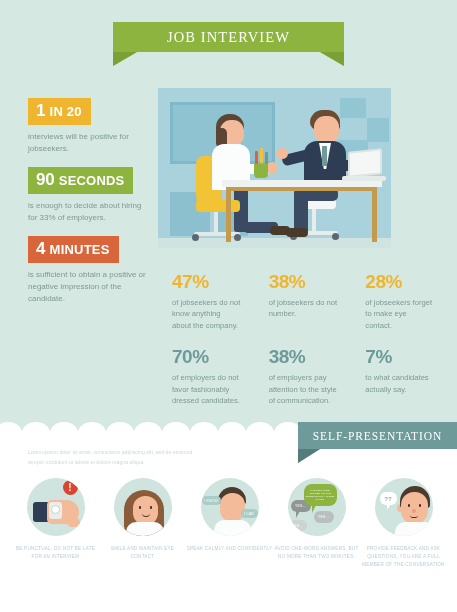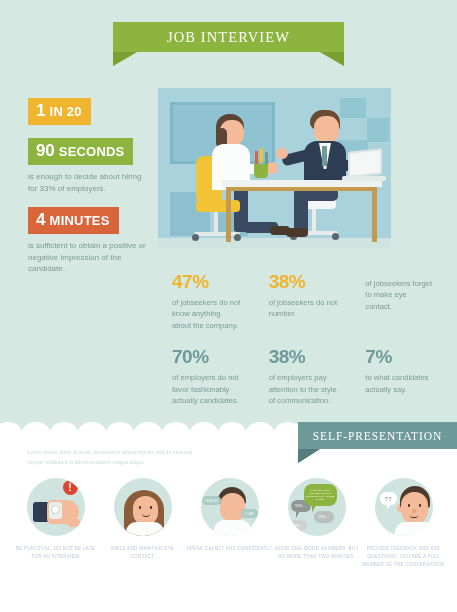--- a/index.html
+++ b/index.html
@@ -245,20 +245,21 @@
 </div>
 
 <div id="stats-col">
 
 
   <div class="stat-block">
     <div class="stat-badge bg-amber">
       <span class="big">1</span>
       <span class="small">IN 20</span>
     </div>
+    <div class="stat-desc">interviews will be positive for jobseekers.</div>
   </div>
 
   <div class="stat-block">
     <div class="stat-badge bg-green">
       <span class="big">90</span>
       <span class="small">SECONDS</span>
     </div>
     <div class="stat-desc">is enough to decide about hiring for 33% of employers.</div>
   </div>
 
@@ -336,28 +337,29 @@
   <div class="pct-row">
     <div class="pct-cell">
       <div class="pct-num pct-amber">47%</div>
       <div class="pct-text">of jobseekers do not know anything about the company.</div>
     </div>
     <div class="pct-cell">
       <div class="pct-num pct-amber">38%</div>
       <div class="pct-text">of jobseekers do not number.</div>
     </div>
     <div class="pct-cell">
+      <div class="pct-num pct-amber">28%</div>
       <div class="pct-text">of jobseekers forget to make eye contact.</div>
     </div>
   </div>
 
   <div class="pct-row">
     <div class="pct-cell">
       <div class="pct-num pct-teal">70%</div>
-      <div class="pct-text">of employers do not favor fashionably actually candidates.</div>
+      <div class="pct-text">of employers do not favor fashionably dressed candidates.</div>
     </div>
     <div class="pct-cell">
       <div class="pct-num pct-teal">38%</div>
       <div class="pct-text">of employers pay attention to the style of communication.</div>
     </div>
     <div class="pct-cell">
       <div class="pct-num pct-teal">7%</div>
       <div class="pct-text">to what candidates actually say.</div>
     </div>
   </div>

